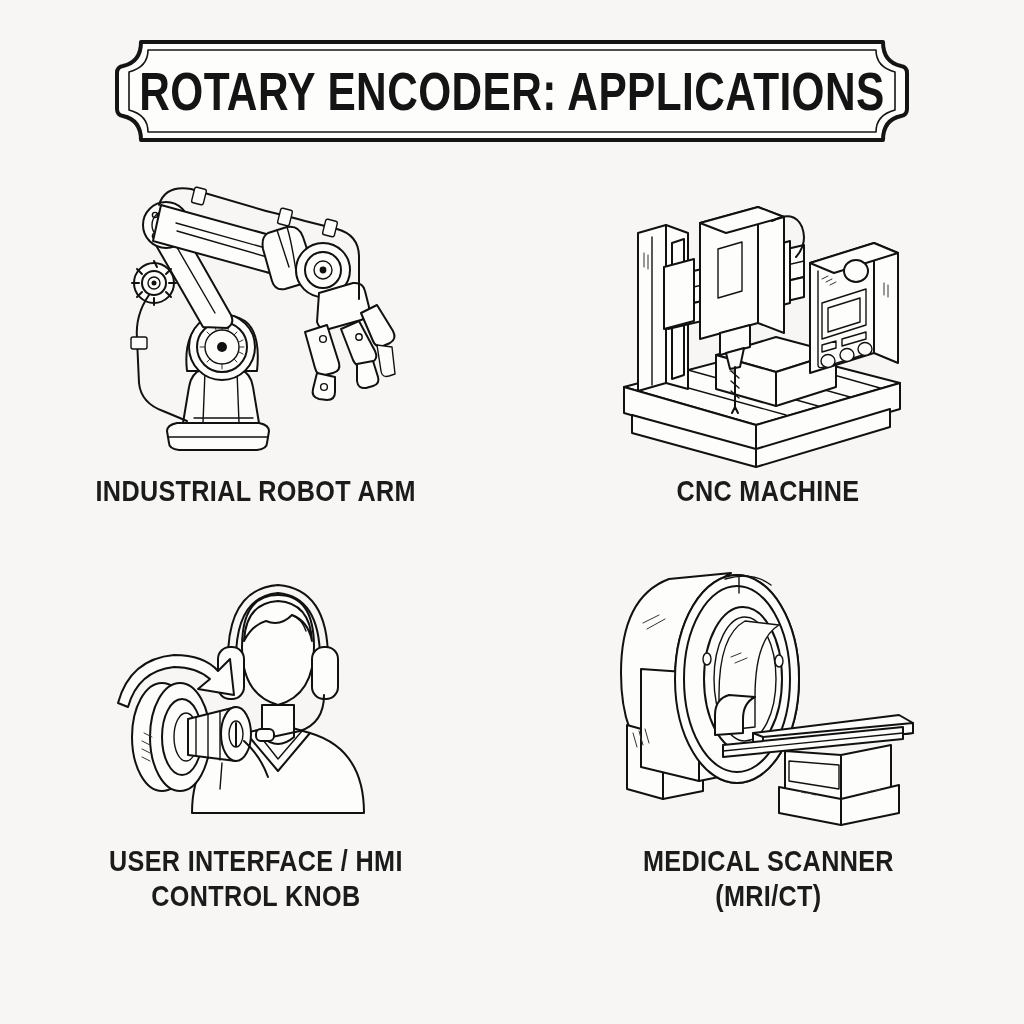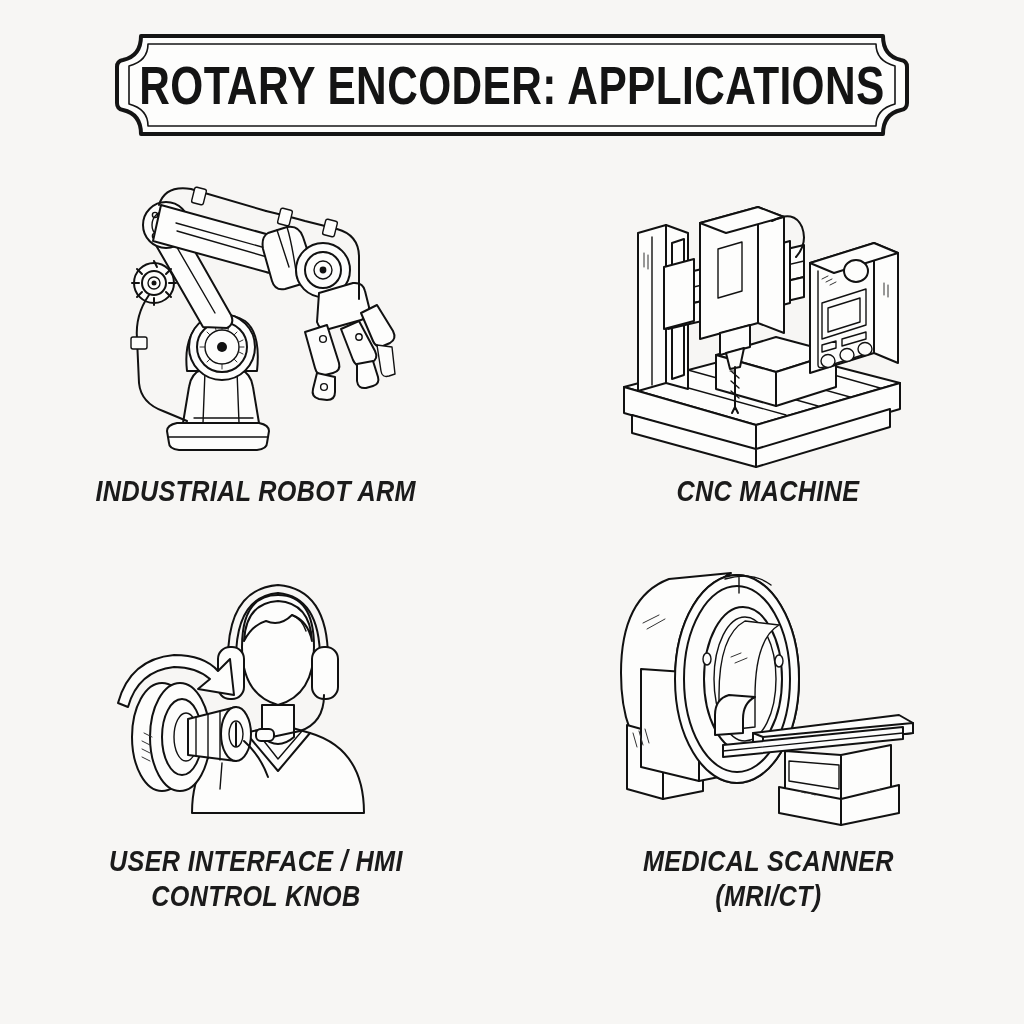--- a/index.html
+++ b/index.html
@@ -8,21 +8,21 @@
   body {
     background:#f7f6f4;
     font-family:"Liberation Sans", sans-serif;
     overflow:hidden;
     position:relative;
   }
 
   
   #banner-wrap {
     position:absolute;
-    left:115px; top:34px;
+    left:115px; top:40px;
     width:794px; height:102px;
   }
   #banner-wrap svg { display:block; width:100%; height:100%; }
   #banner-title {
     position:absolute;
     left:0; top:0; width:100%; height:100%;
     display:flex; align-items:center; justify-content:center;
     font-family:"Liberation Sans Narrow","Liberation Sans", sans-serif;
     font-weight:bold;
     font-size:53px;
@@ -37,21 +37,21 @@
   
   #grid {
     position:absolute;
     left:0; top:175px;
     width:1024px; height:830px;
     display:grid;
     grid-template-columns:1fr 1fr;
     grid-template-rows:370px 390px;
   }
   .cell { position:relative; display:flex; flex-direction:column;
-          align-items:center; justify-content:flex-start;font-style:italic; }
+          align-items:center; justify-content:flex-start; }
   .art { width:100%; height:290px; display:flex;
          align-items:center; justify-content:center; }
   .art svg { display:block; overflow:visible; }
   .caption {
     margin-top:8px;
     text-align:center;
     font-family:"Liberation Sans Narrow","Liberation Sans", sans-serif;
     font-weight:bold;
     font-size:30px;
     line-height:1.18;

